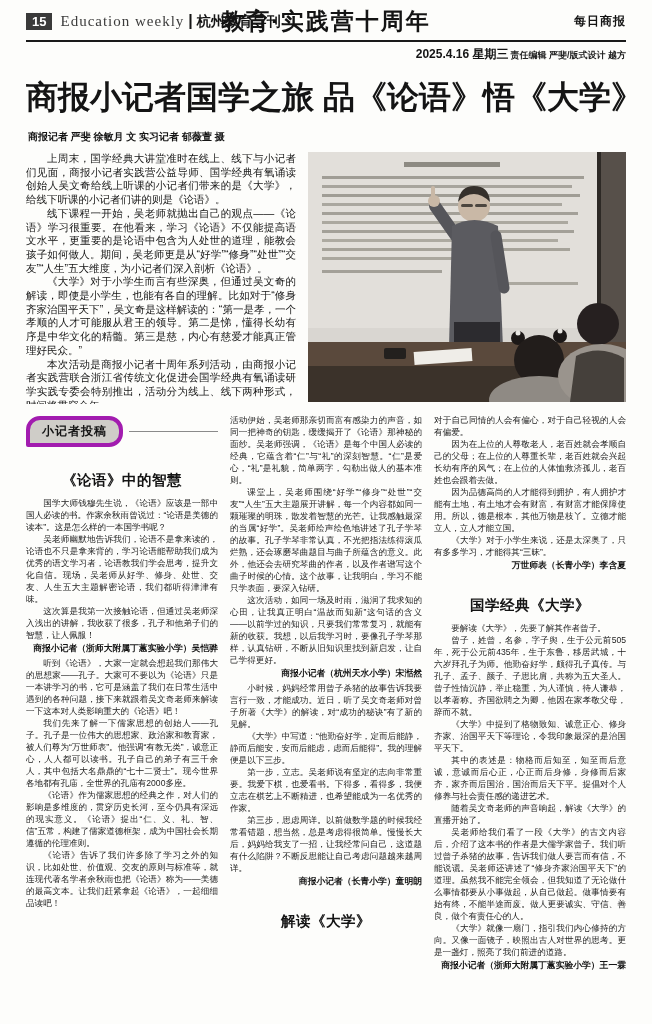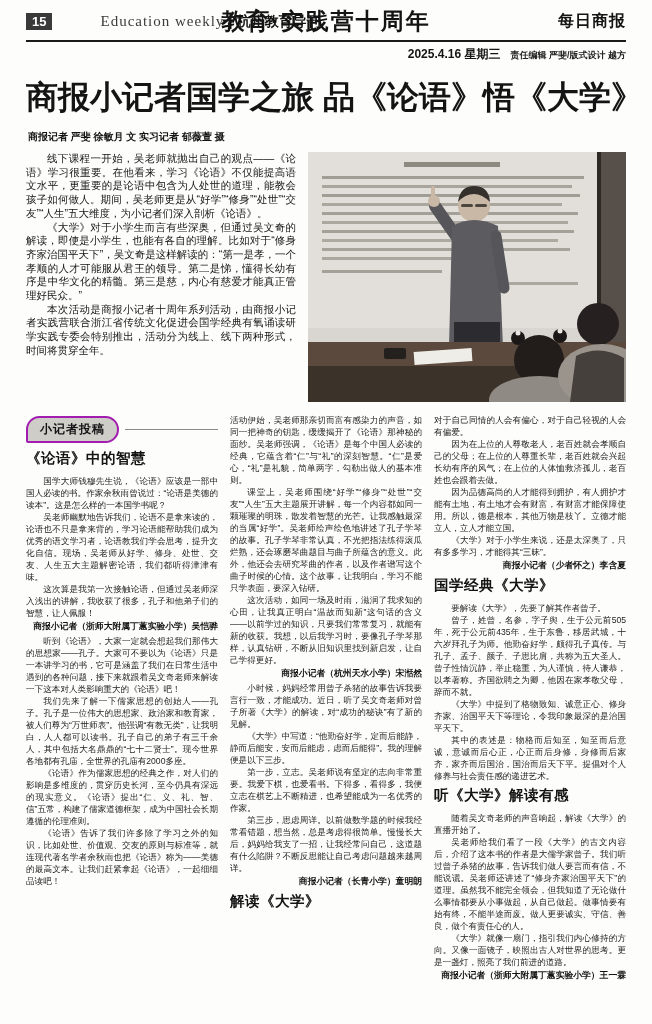--- a/index.html
+++ b/index.html
@@ -8,52 +8,52 @@
     width:652px;height:1024px;
     margin:0 auto;
     background:#fdfdfb;
     color:#141414;
     font-family:"Liberation Sans","DejaVu Sans",sans-serif;
     overflow:hidden;
     box-sizing:border-box;
     padding:6px 26px 0 26px;
   }
   
-  .mast-row{position:relative;height:30px;display:flex;align-items:center;gap:40px;}
+  .mast-row{position:relative;height:30px;display:flex;align-items:center;}
   .pageno{background:#3a3a3a;color:#fff;font-weight:bold;font-size:13px;
     padding:2px 6px;margin-right:8px;line-height:1;}
   .sec-en{font-family:"Liberation Serif","DejaVu Serif",serif;font-size:15px;color:#3c3c3c;letter-spacing:1px;}
   .sec-divider{margin:0 4px;font-weight:bold;}
   .sec-cn{font-weight:bold;font-size:14px;}
   .banner{position:absolute;left:50%;transform:translateX(-50%);
     font-size:23px;font-weight:700;letter-spacing:2px;white-space:nowrap;text-align:center;}
-  .masthead{margin-left:auto;font-weight:900;font-size:16px;letter-spacing:1px;text-align:right;}
+  .masthead{margin-left:auto;font-weight:900;font-size:12px;letter-spacing:1px;text-align:right;}
   .head-rule{height:2px;background:#1a1a1a;margin-top:4px;}
-  .date-row{display:flex;justify-content:flex-end;align-items:baseline;gap:10px;
+  .date-row{display:flex;justify-content:flex-end;align-items:baseline;gap:2px;
     margin-top:4px;height:16px;}
   .date{font-weight:bold;font-size:12px;}
   .editors{font-weight:bold;font-size:9px;color:#222;}
   
   h1.headline{margin:14px 0 4px 0;text-align:center;font-size:32px;font-weight:900;
     letter-spacing:0;white-space:nowrap;}
   .byline{font-size:10px;font-weight:bold;margin:10px 0 8px 2px;}
   
   .intro-row{display:flex;gap:12px;height:252px;}
   .intro{flex:1;overflow:hidden;}
   .ipara{margin:0;text-indent:2em;text-align:justify;font-size:10.5px;line-height:13.7px;}
   .photo{width:318px;height:250px;flex:none;background:#d9d6d1;}
   .photo svg{display:block;}
   
   .cols{display:flex;gap:12px;margin-top:10px;height:648px;}
   .col{width:192px;flex:none;overflow:hidden;}
   .badge-row{display:flex;align-items:center;margin:2px 0 6px 0;}
-  .badge{border:2px solid #a21caf;border-radius:14px 14px 14px 2px;background:#cfcdc8;
+  .badge{border:4px solid #a21caf;border-radius:14px 14px 14px 2px;background:#cfcdc8;
     font-weight:bold;font-size:12px;padding:3px 12px;letter-spacing:1px;}
   .badge-line{flex:1;height:1px;background:#8a8a8a;margin-left:6px;}
-  .blk-title{font-size:14.5px;font-weight:900;text-align:left;margin:4px 0 7px 0;letter-spacing:0.5px;}
+  .blk-title{font-size:14.5px;font-weight:900;text-align:center;margin:24px 0 7px 0;letter-spacing:0.5px;}
   .blk-para,.blk-cont{font-size:8.6px;line-height:12px;text-align:justify;color:#1d1d1d;}
   .blk-para{text-indent:2em;}
   .blk-sig{font-size:8.8px;font-weight:bold;text-align:right;margin:2px 0 2px 0;}
 </style>
 </head>
 <body>
 
 <div class="page">
 
   <div class="mast-row">
@@ -68,20 +68,21 @@
   <div class="date-row">
     <span class="date">2025.4.16 星期三</span>
     <span class="editors">责任编辑 严斐/版式设计 越方</span>
   </div>
 
   <h1 class="headline">商报小记者国学之旅 品《论语》悟《大学》</h1>
   <div class="byline">商报记者 严斐 徐敏月 文 实习记者 郁薇萱 摄</div>
 
   <div class="intro-row">
     <div class="intro">
+        <p class="ipara">上周末，国学经典大讲堂准时在线上、线下与小记者们见面，商报小记者实践营公益导师、国学经典有氧诵读创始人吴文奇给线上听课的小记者们带来的是《大学》，给线下听课的小记者们讲的则是《论语》。</p>
         <p class="ipara">线下课程一开始，吴老师就抛出自己的观点——《论语》学习很重要。在他看来，学习《论语》不仅能提高语文水平，更重要的是论语中包含为人处世的道理，能教会孩子如何做人。期间，吴老师更是从“好学”“修身”“处世”“交友”“人生”五大维度，为小记者们深入剖析《论语》。</p>
         <p class="ipara">《大学》对于小学生而言有些深奥，但通过吴文奇的解读，即使是小学生，也能有各自的理解。比如对于“修身齐家治国平天下”，吴文奇是这样解读的：“第一是孝，一个孝顺的人才可能服从君王的领导。第二是悌，懂得长幼有序是中华文化的精髓。第三是慈，内心有慈爱才能真正管理好民众。”</p>
         <p class="ipara">本次活动是商报小记者十周年系列活动，由商报小记者实践营联合浙江省传统文化促进会国学经典有氧诵读研学实践专委会特别推出，活动分为线上、线下两种形式，时间将贯穿全年。</p>
       </div>
     <div class="photo">
       <svg width="318" height="250" viewBox="0 0 318 250" xmlns="http://www.w3.org/2000/svg">
 
         <rect x="0" y="0" width="318" height="250" fill="#d9d6d1"></rect>
         <rect x="0" y="0" width="292" height="176" fill="#e2dfda"></rect>
 
@@ -142,21 +143,21 @@
         <span class="badge">小记者投稿</span>
         <span class="badge-line"></span>
       </div>
       <div class="col-blocks">
           <div class="blk-title">《论语》中的智慧</div>
           <div class="blk-para">国学大师钱穆先生说，《论语》应该是一部中国人必读的书。作家余秋雨曾说过：“论语是美德的读本”。这是怎么样的一本国学书呢？</div>
           <div class="blk-para">吴老师幽默地告诉我们，论语不是拿来读的，论语也不只是拿来背的，学习论语能帮助我们成为优秀的语文学习者，论语教我们学会思考，提升文化自信。现场，吴老师从好学、修身、处世、交友、人生五大主题解密论语，我们都听得津津有味。</div>
           <div class="blk-para">这次算是我第一次接触论语，但通过吴老师深入浅出的讲解，我收获了很多，孔子和他弟子们的智慧，让人佩服！</div>
           <div class="blk-sig">商报小记者（浙师大附属丁蕙实验小学）吴恺骅</div>
           <div class="blk-para">听到《论语》，大家一定就会想起我们那伟大的思想家——孔子。大家可不要以为《论语》只是一本讲学习的书，它可是涵盖了我们在日常生活中遇到的各种问题，接下来就跟着吴文奇老师来解读一下这本对人类影响重大的《论语》吧！</div>
-          <div class="blk-para">我们先来了解一下儒家思想的创始人——孔子。孔子是一位伟大的思想家、政治家和教育家，被人们尊为“万世师表”。他强调“有教无类”，让我明白，人人都可以读书。孔子自己的弟子有三千余人，其中包括大名鼎鼎的“七十二贤士”。现今世界各地都有孔庙，全世界的孔庙有2000多座。</div>
+          <div class="blk-para">我们先来了解一下儒家思想的创始人——孔子。孔子是一位伟大的思想家、政治家和教育家，被人们尊为“万世师表”。他强调“有教无类”，诚意正心，人人都可以读书。孔子自己的弟子有三千余人，其中包括大名鼎鼎的“七十二贤士”。现今世界各地都有孔庙，全世界的孔庙有2000多座。</div>
           <div class="blk-para">《论语》作为儒家思想的经典之作，对人们的影响是多维度的，贯穿历史长河，至今仍具有深远的现实意义。《论语》提出“仁、义、礼、智、信”五常，构建了儒家道德框架，成为中国社会长期遵循的伦理准则。</div>
           <div class="blk-para">《论语》告诉了我们许多除了学习之外的知识，比如处世、价值观、交友的原则与标准等，就连现代著名学者余秋雨也把《论语》称为——美德的最高文本。让我们赶紧拿起《论语》，一起细细品读吧！</div>
         </div>
     </div>
     <div class="col">
       <div class="col-blocks">
           <div class="blk-cont">活动伊始，吴老师那亲切而富有感染力的声音，如同一把神奇的钥匙，缓缓揭开了《论语》那神秘的面纱。吴老师强调，《论语》是每个中国人必读的经典，它蕴含着“仁”与“礼”的深刻智慧。“仁”是爱心，“礼”是礼貌，简单两字，勾勒出做人的基本准则。</div>
           <div class="blk-para">课堂上，吴老师围绕“好学”“修身”“处世”“交友”“人生”五大主题展开讲解，每一个内容都如同一颗璀璨的明珠，散发着智慧的光芒。让我感触最深的当属“好学”。吴老师绘声绘色地讲述了孔子学琴的故事。孔子学琴非常认真，不光把指法练得滚瓜烂熟，还会琢磨琴曲题目与曲子所蕴含的意义。此外，他还会去研究琴曲的作者，以及作者谱写这个曲子时候的心情。这个故事，让我明白，学习不能只学表面，要深入钻研。</div>
           <div class="blk-para">这次活动，如同一场及时雨，滋润了我求知的心田，让我真正明白“温故而知新”这句话的含义——以前学过的知识，只要我们常常复习，就能有新的收获。我想，以后我学习时，要像孔子学琴那样，认真钻研，不断从旧知识里找到新启发，让自己学得更好。</div>
           <div class="blk-sig">商报小记者（杭州天水小学）宋湉然</div>
@@ -167,27 +168,26 @@
           <div class="blk-sig">商报小记者（长青小学）童明朗</div>
           <div class="blk-title">解读《大学》</div>
         </div>
     </div>
     <div class="col">
       <div class="col-blocks">
           <div class="blk-cont">对于自己同情的人会有偏心，对于自己轻视的人会有偏爱。</div>
           <div class="blk-para">因为在上位的人尊敬老人，老百姓就会孝顺自己的父母；在上位的人尊重长辈，老百姓就会兴起长幼有序的风气；在上位的人体恤救济孤儿，老百姓也会跟着去做。</div>
           <div class="blk-para">因为品德高尚的人才能得到拥护，有人拥护才能有土地，有土地才会有财富，有财富才能保障使用。所以，德是根本，其他万物是枝丫。立德才能立人，立人才能立国。</div>
           <div class="blk-para">《大学》对于小学生来说，还是太深奥了，只有多多学习，才能得其“三昧”。</div>
-          <div class="blk-sig">商报小记者（少者怀之）李含夏</div>
+          <div class="blk-sig">万世师表（长青小学）李含夏</div>
           <div class="blk-title">国学经典《大学》</div>
           <div class="blk-para">要解读《大学》，先要了解其作者曾子。</div>
           <div class="blk-para">曾子，姓曾，名参，字子舆，生于公元前505年，死于公元前435年，生于东鲁，移居武城，十六岁拜孔子为师。他勤奋好学，颇得孔子真传。与孔子、孟子、颜子、子思比肩，共称为五大圣人。曾子性情沉静，举止稳重，为人谨慎，待人谦恭，以孝著称。齐国欲聘之为卿，他因在家孝敬父母，辞而不就。</div>
           <div class="blk-para">《大学》中提到了格物致知、诚意正心、修身齐家、治国平天下等理论，令我印象最深的是治国平天下。</div>
           <div class="blk-para">其中的表述是：物格而后知至，知至而后意诚，意诚而后心正，心正而后身修，身修而后家齐，家齐而后国治，国治而后天下平。提倡对个人修养与社会责任感的递进艺术。</div>
-          <div class="blk-title">听《大学》解读有感</div>
           <div class="blk-para">随着吴文奇老师的声音响起，解读《大学》的直播开始了。</div>
           <div class="blk-para">吴老师给我们看了一段《大学》的古文内容后，介绍了这本书的作者是大儒学家曾子。我们听过曾子杀猪的故事，告诉我们做人要言而有信，不能说谎。吴老师还讲述了“修身齐家治国平天下”的道理。虽然我不能完全领会，但我知道了无论做什么事情都要从小事做起，从自己做起。做事情要有始有终，不能半途而废。做人更要诚实、守信、善良，做个有责任心的人。</div>
           <div class="blk-para">《大学》就像一扇门，指引我们内心修持的方向。又像一面镜子，映照出古人对世界的思考。更是一盏灯，照亮了我们前进的道路。</div>
           <div class="blk-sig">商报小记者（浙师大附属丁蕙实验小学）王一霖</div>
         </div>
 
     </div>
   </div>
 
 </div>

